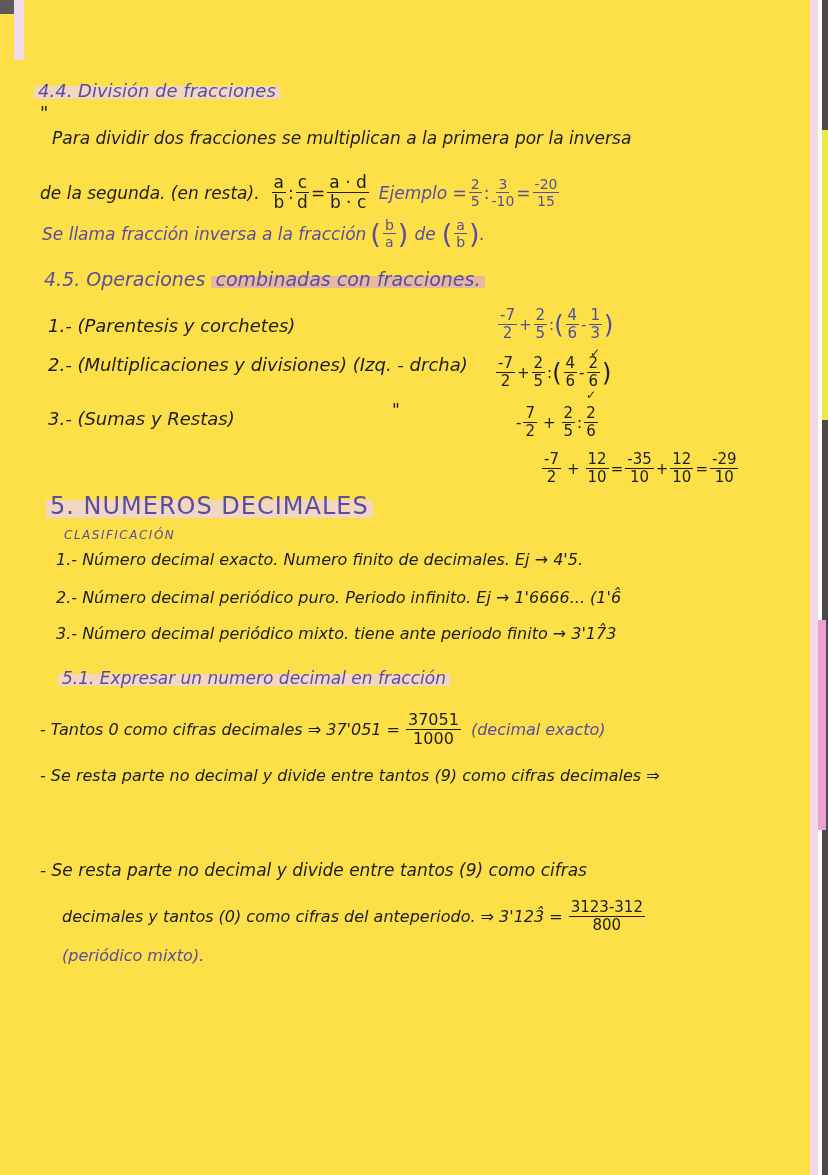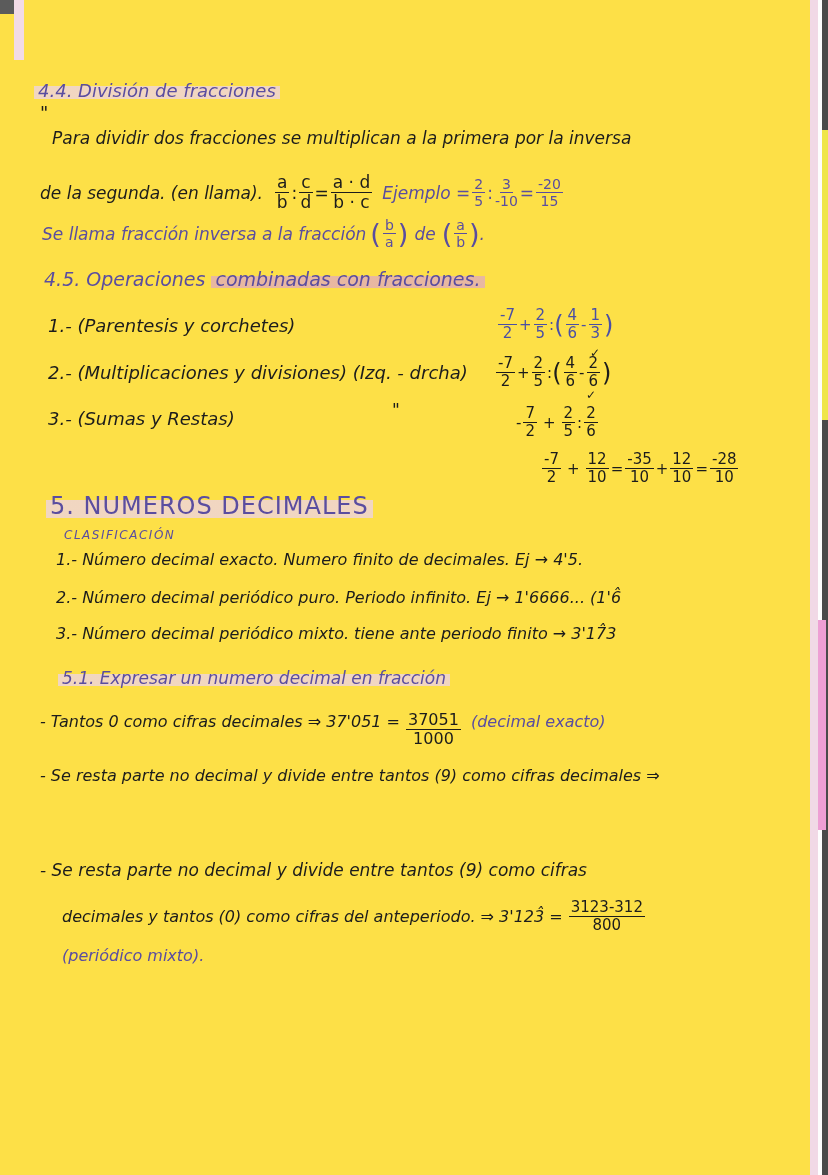--- a/index.html
+++ b/index.html
@@ -52,21 +52,21 @@
     <div class="corner-pink"></div>
   </div>
 
   <div class="hw purple f18" style="left:34px; top:80px;">
     <span class="hl-soft">4.4. División de fracciones</span>
   </div>
   <div class="hw f18" style="left:40px; top:102px;">"</div>
   <div class="hw f17" style="left:52px; top:128px;">Para dividir dos fracciones se multiplican a la primera por la inversa</div>
 
   <div class="hw f17" style="left:40px; top:174px; display:flex; align-items:center;">
-    <span>de la segunda. (en llama).</span>
+    <span>de la segunda. (en resta).</span>
     <span class="math" style="margin-left:10px; display:inline-flex; align-items:center;">
       <span class="frac">
           <span class="num">a</span>
           <span class="den">b</span>
         </span>
       <span>:</span>
       <span class="frac">
           <span class="num">c</span>
           <span class="den">d</span>
         </span>
@@ -112,21 +112,21 @@
     <span class="paren">)</span>
     <span>.</span>
   </div>
 
   <div class="hw purple f19" style="left:44px; top:268px;">
     <span>4.5. Operaciones</span>
     <span class="hl">combinadas con fracciones.</span>
   </div>
 
   <div class="hw f18" style="left:48px; top:315px;">1.- (Parentesis y corchetes)</div>
-  <div class="hw f18" style="left:48px; top:362px;">2.- (Multiplicaciones y divisiones) (Izq. - drcha)</div>
+  <div class="hw f18" style="left:48px; top:354px;">2.- (Multiplicaciones y divisiones) (Izq. - drcha)</div>
   <div class="hw f18" style="left:48px; top:408px;">3.- (Sumas y Restas)</div>
   <div class="hw f17" style="left:392px; top:400px;">"</div>
 
   <div class="hw blue math f15" style="left:496px; top:308px; display:flex; align-items:center;">
     <span class="frac">
         <span class="num">-7</span>
         <span class="den">2</span>
       </span>
     <span>+</span>
     <span class="frac">
@@ -206,38 +206,38 @@
         <span class="num">-35</span>
         <span class="den">10</span>
       </span>
     <span>+</span>
     <span class="frac">
         <span class="num">12</span>
         <span class="den">10</span>
       </span>
     <span>=</span>
     <span class="frac">
-        <span class="num">-28</span>
+        <span class="num">-29</span>
         <span class="den">10</span>
       </span>
   </div>
 
   <div class="hw purple f24" style="left:46px; top:492px; font-style:normal; letter-spacing:1px;">
     <span class="hl-soft">5. NUMEROS DECIMALES</span>
   </div>
   <div class="hw purple f12" style="left:64px; top:528px; letter-spacing:1.5px;">CLASIFICACIÓN</div>
   <div class="hw f16" style="left:56px; top:550px;">1.- Número decimal exacto. Numero finito de decimales. Ej → 4'5.</div>
   <div class="hw f16" style="left:56px; top:588px;">2.- Número decimal periódico puro. Periodo infinito. Ej → 1'6666...  (1'6̂</div>
   <div class="hw f16" style="left:56px; top:624px;">3.- Número decimal periódico mixto. tiene ante periodo finito → 3'17̂3</div>
 
   <div class="hw purple f17" style="left:58px; top:668px;">
     <span class="hl-soft">5.1. Expresar un numero decimal en fracción</span>
   </div>
 
-  <div class="hw f16" style="left:40px; top:712px; display:flex; align-items:flex-start;">
+  <div class="hw f16" style="left:40px; top:712px; display:flex; align-items:center;">
     <span>- Tantos 0 como cifras decimales ⇒ 37'051 =</span>
     <span class="frac math" style="margin-left:6px;">
         <span class="num">37051</span>
         <span class="den">1000</span>
       </span>
     <span class="purple" style="margin-left:8px;">(decimal exacto)</span>
   </div>
 
   <div class="hw f16" style="left:40px; top:766px;">- Se resta parte no decimal y divide entre tantos (9) como cifras decimales ⇒</div>
 

